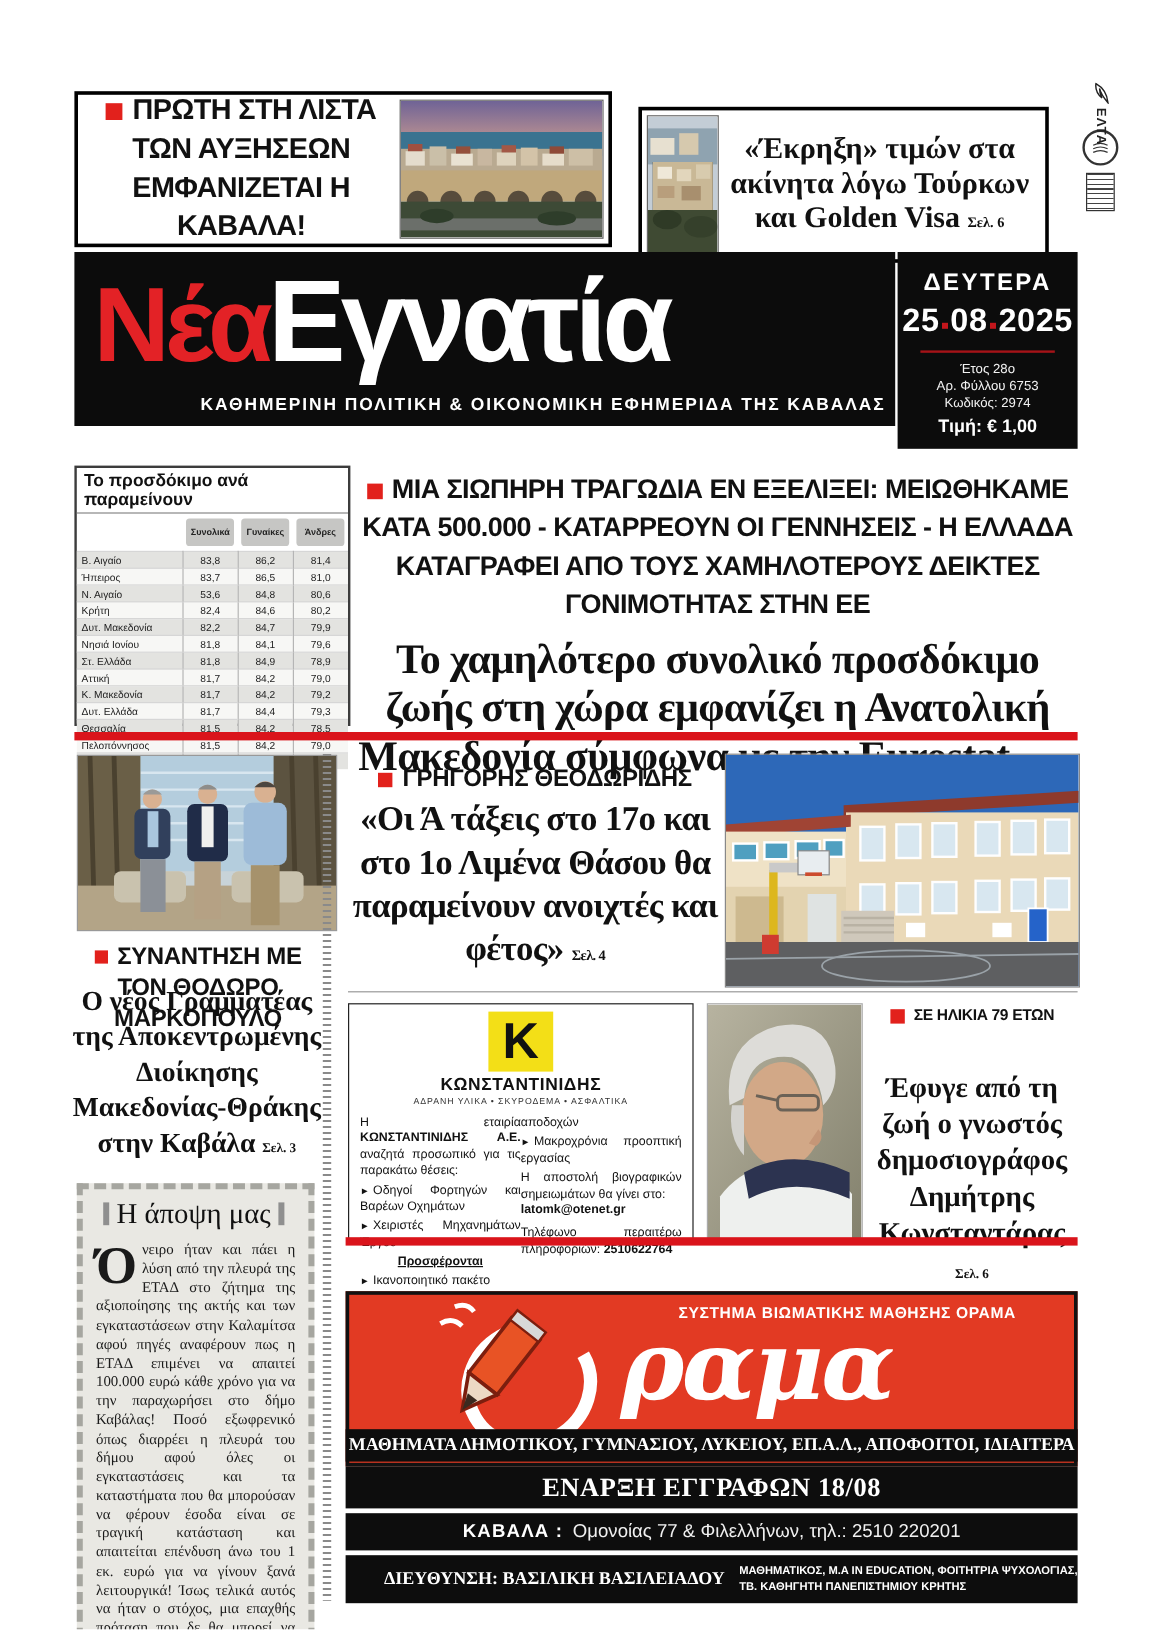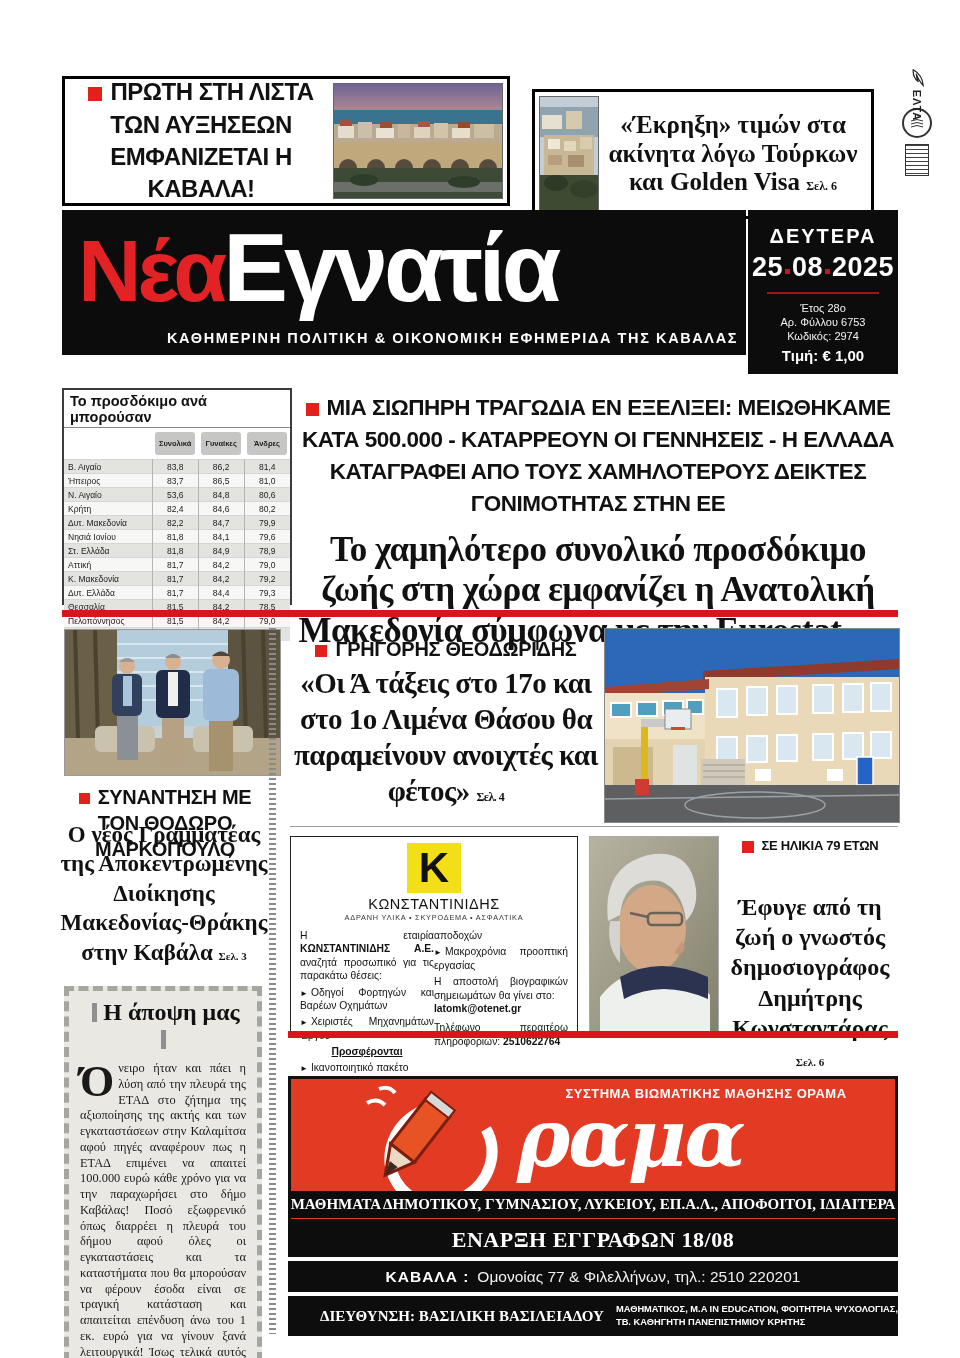--- a/index.html
+++ b/index.html
@@ -60,35 +60,35 @@
   .lead-head{font-size:35px;font-weight:700;line-height:1.16;margin-top:10px;letter-spacing:-0.5px;}
   .redbar{background:#da141b;}
 
   
   .kicker-s{font-weight:800;line-height:1.3;letter-spacing:-0.3px;}
   .marko-kicker{left:62px;top:784px;width:206px;text-align:center;font-size:20px;}
   .marko-head{left:58px;top:820px;width:212px;text-align:center;font-size:23px;font-weight:700;line-height:1.28;}
   .divider-v{left:269px;top:628px;width:7px;height:706px;
      background:repeating-linear-gradient(180deg,#8a8a8a 0 2px,transparent 2px 5px);}
   .opinion{left:64px;top:986px;width:166px;border:5px dashed #a6a6a0;background:#e9e8e3;padding:8px 11px 10px 11px;}
-  .op-title{text-align:center;font-size:24px;font-weight:700;}
+  .op-title{text-align:left;font-size:24px;font-weight:400;}
   .op-bar{display:inline-block;width:5px;height:19px;background:#8f8f8f;vertical-align:middle;margin:0 6px 4px 6px;}
   .op-body{font-size:12.4px;line-height:1.27;text-align:justify;margin-top:8px;color:#1a1a1a;}
   .dropcap{float:left;font-size:44px;line-height:0.82;font-weight:700;padding:3px 4px 0 0;}
 
   
   .theo-kicker{left:292px;top:636px;width:308px;text-align:center;font-size:20px;}
   .theo-head{left:286px;top:666px;width:320px;text-align:center;font-size:29px;font-weight:700;line-height:1.24;letter-spacing:-0.5px;}
   .hr-grey{background:#9a9a9a;height:1px;}
 
   
   .kon{left:290px;top:836px;width:288px;height:199px;border:1.5px solid #222;box-sizing:border-box;padding:6px 9px;background:#fff;}
   .kon-logo{width:54px;height:50px;background:#f3df17;margin:0 auto;display:flex;align-items:center;justify-content:center;
             font-size:42px;font-weight:900;color:#111;line-height:1;}
-  .kon-name{text-align:center;font-size:14.5px;font-weight:400;letter-spacing:0.5px;margin-top:3px;}
+  .kon-name{text-align:center;font-size:14.5px;font-weight:700;letter-spacing:0.5px;margin-top:3px;}
   .kon-tag{text-align:center;font-size:7.3px;letter-spacing:0.8px;color:#333;margin-top:1px;}
   .kon-body{display:flex;margin-top:7px;}
   .kon-col{flex:1;font-size:10.3px;line-height:1.3;text-align:justify;}
   .kon-col p{margin:0 0 3px 0;}
   .kon-b{font-weight:800;}
   .kon-off{text-align:center;font-weight:800;text-decoration:underline;}
   .blt{font-size:8px;margin-right:3px;}
 
   
   .obit-kicker{left:722px;top:838px;width:176px;text-align:center;font-size:13px;}
@@ -206,21 +206,21 @@
     <div class="db-day">ΔΕΥΤΕΡΑ</div>
     <div class="db-date"><span>25</span><span class="db-dot"></span><span>08</span><span class="db-dot"></span><span>2025</span></div>
     <div class="db-rule"></div>
     <div class="db-small">Έτος 28ο</div>
     <div class="db-small">Αρ. Φύλλου 6753</div>
     <div class="db-small">Κωδικός: 2974</div>
     <div class="db-price">Τιμή: € 1,00</div>
   </div>
 
   <div class="abs tablebox">
-    <div class="tbl-title">Το προσδόκιμο ανά μπορούσαν</div>
+    <div class="tbl-title">Το προσδόκιμο ανά παραμείνουν</div>
     <table class="life">
       <colgroup>
           <col class="c0">
           <col class="cn">
           <col class="cn">
           <col class="cn">
         </colgroup>
       <thead>
         <tr>
           <th></th>

